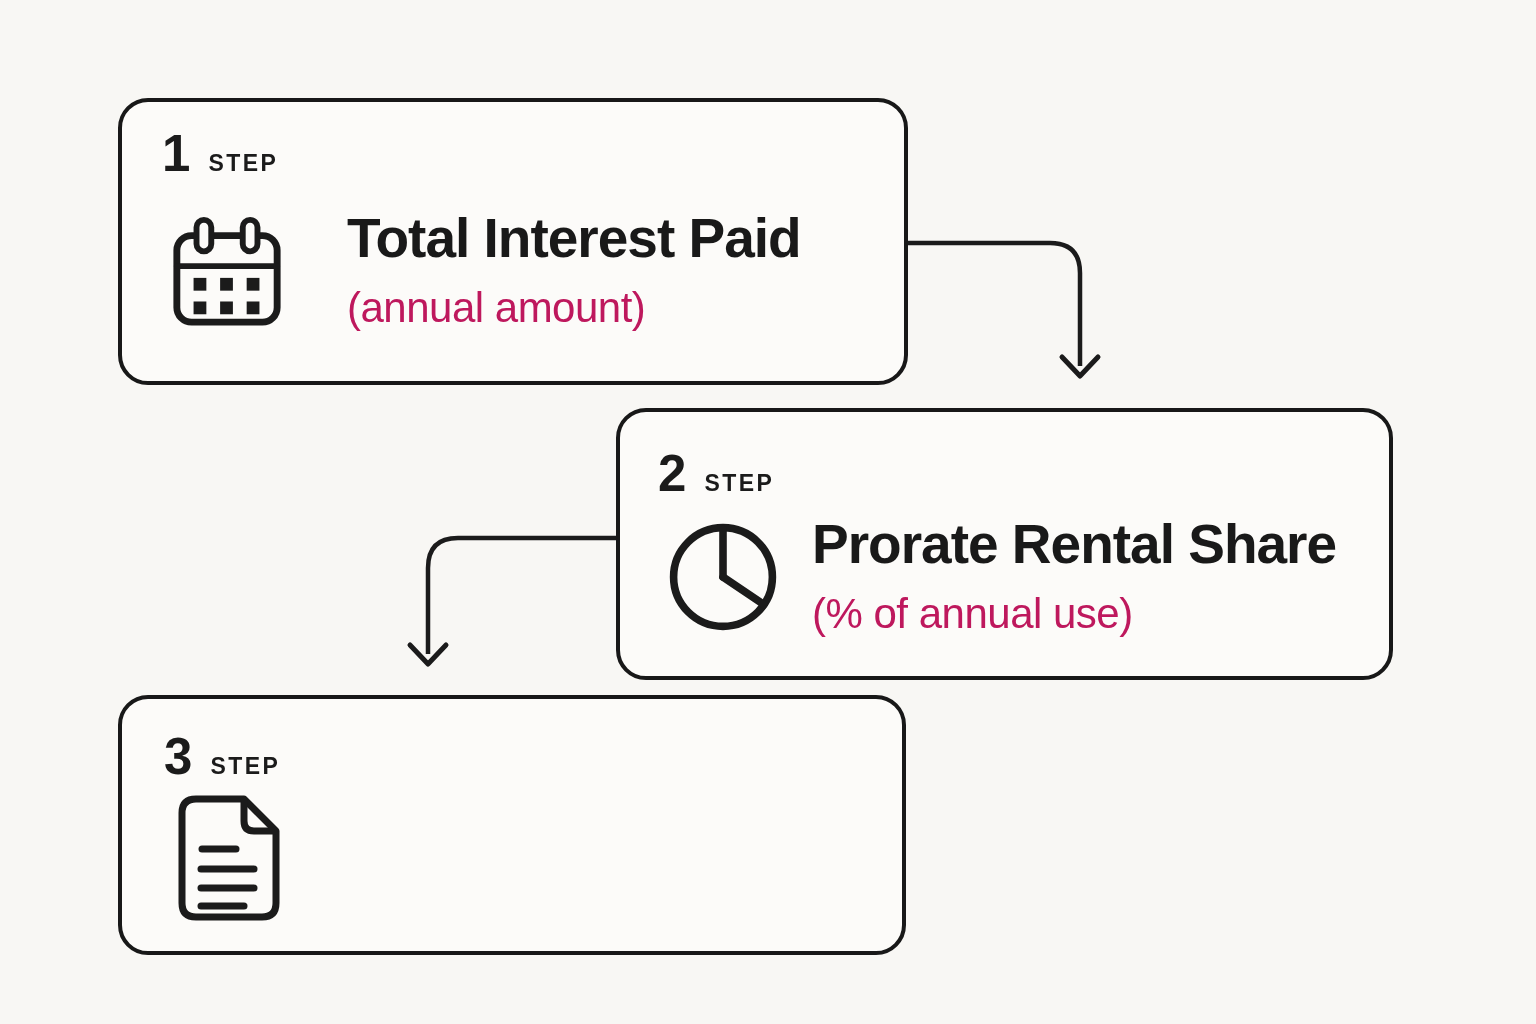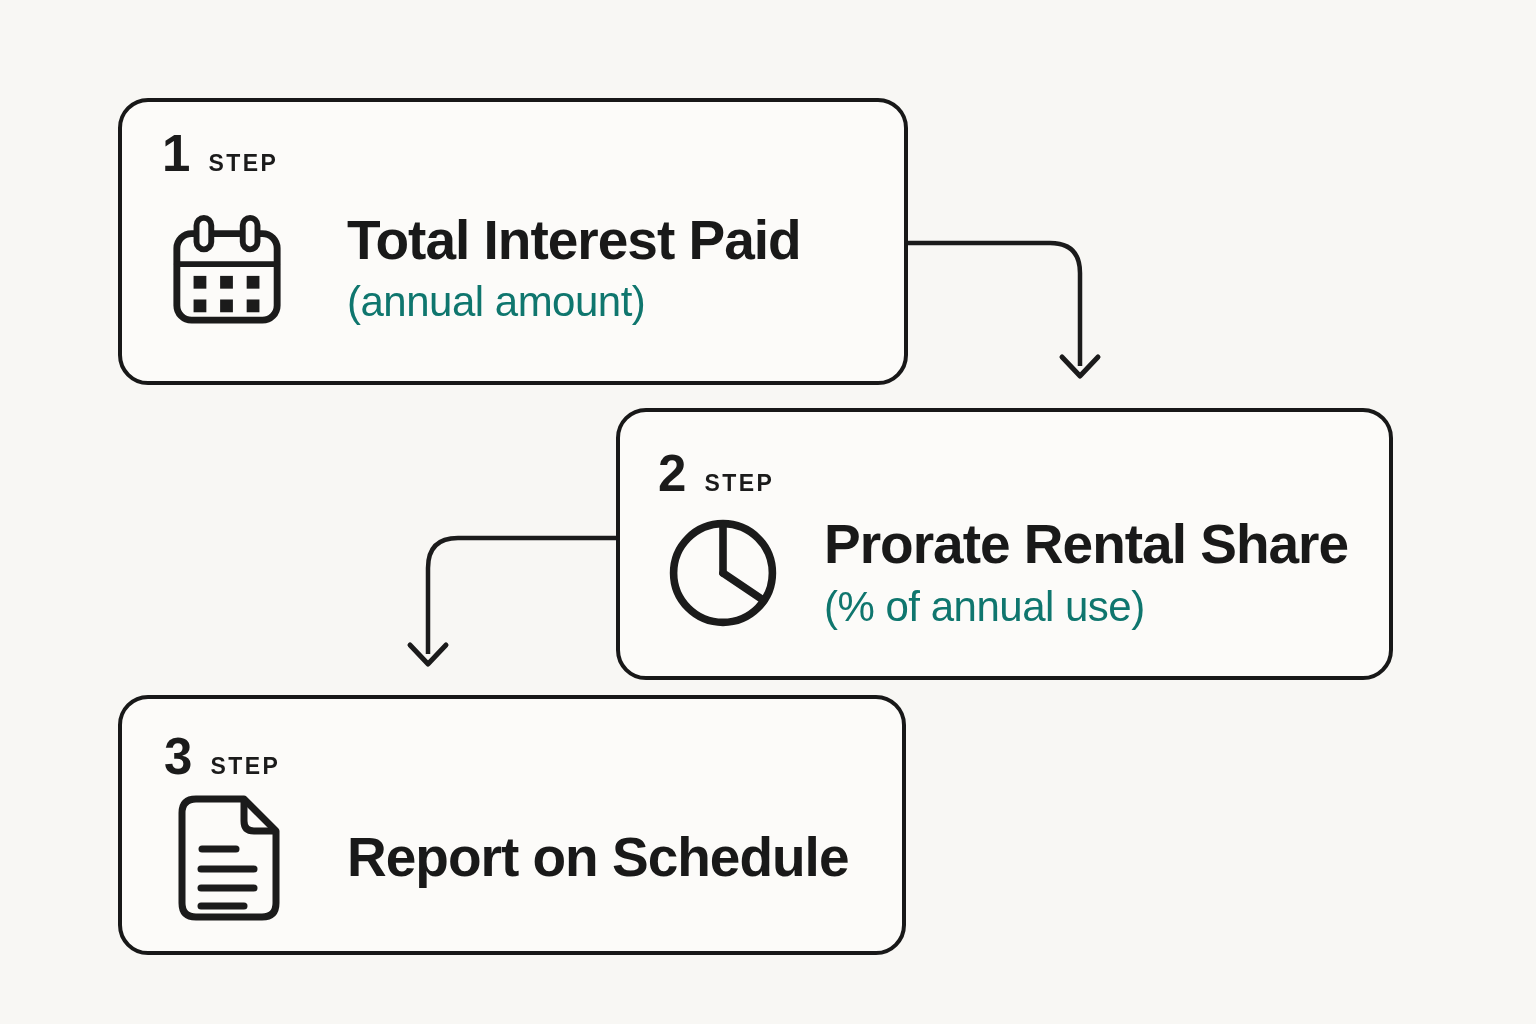--- a/index.html
+++ b/index.html
@@ -48,41 +48,41 @@
     letter-spacing: 2.5px;
     line-height: 1;
   }
 
   .card-body {
     position: absolute;
     display: flex;
     align-items: center;
   }
   #card-1 .card-body { left: 46px; top: 108px; gap: 61px; }
-  #card-2 .card-body { left: 46px; top: 104px; gap: 44px; }
+  #card-2 .card-body { left: 46px; top: 104px; gap: 32px; }
   #card-3 .card-body { left: 52px; top: 94px;  gap: 63px; }
 
   .icon-box { flex: 0 0 auto; display: block; }
   .icon-box svg { display: block; }
 
   .card-title {
     font-size: 55px;
     font-weight: bold;
     letter-spacing: -1px;
     line-height: 1.05;
     color: #191919;
     white-space: nowrap;
     text-align: right;
   }
   .card-subtitle {
     font-size: 42px;
     font-weight: normal;
     letter-spacing: -0.5px;
-    color: #0f766e;
-    margin-top: 9px;
+    color: #be185d;
+    margin-top: 16px;
     white-space: nowrap;
   }
   .card-subtitle:empty { display: none; }
 
   #arrows {
     position: absolute;
     left: 0; top: 0;
     width: 1536px;
     height: 1024px;
     pointer-events: none;
@@ -179,20 +179,16 @@
       <span class="icon-box">
         <svg width="110" height="130" viewBox="0 0 110 130">
           <path class="icon-stroke" stroke-width="7" d="M22,6 H70 L102,38 V110 Q102,124 88,124 H22 Q8,124 8,110 V20 Q8,6 22,6 Z"></path>
           <path class="icon-stroke" stroke-width="7" d="M70,8 V28 Q70,38 80,38 H100"></path>
           <line class="icon-stroke" x1="28" y1="56" x2="62" y2="56" stroke-width="7"></line>
           <line class="icon-stroke" x1="27" y1="76" x2="80" y2="76" stroke-width="7"></line>
           <line class="icon-stroke" x1="27" y1="95" x2="80" y2="95" stroke-width="7"></line>
           <line class="icon-stroke" x1="27" y1="113" x2="70" y2="113" stroke-width="7"></line>
         </svg>
       </span>
-      <div>
-        <div class="card-title">Report on Schedule</div>
-
-      </div>
     </div>
   </div>
 
 </div>
 
 </body></html>

